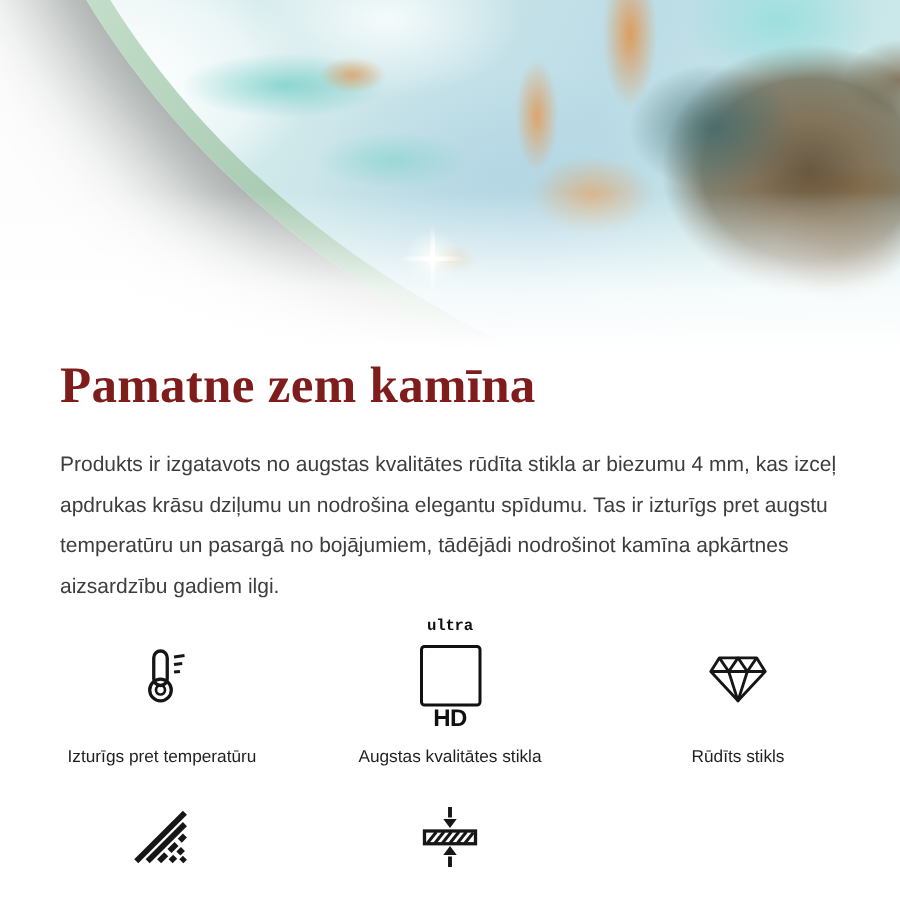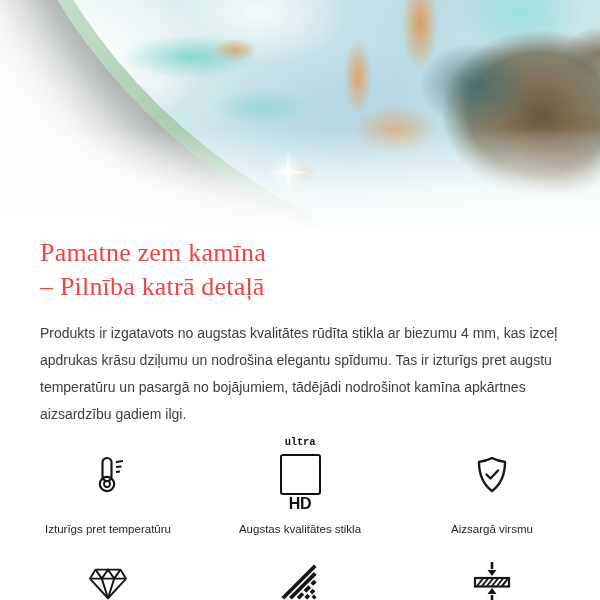--- a/index.html
+++ b/index.html
@@ -47,22 +47,22 @@
   .sparkle::before,.sparkle::after{content:"";position:absolute;background:linear-gradient(to bottom,transparent,#ffffff 45%,#ffffff 55%,transparent);}
   .sparkle::before{left:20.5px;top:0;width:3px;height:44px;}
   .sparkle::after{left:0;top:20.5px;width:44px;height:3px;background:linear-gradient(to right,transparent,#ffffff 45%,#ffffff 55%,transparent);}
   .hero-fade{
     position:absolute;left:0;top:128px;width:600px;height:104px;
     background:linear-gradient(to bottom, rgba(255,255,255,0) 0%, rgba(255,255,255,.82) 62%, #ffffff 100%);
   }
   
   .content{padding:4px 40px 0 40px;}
   .title{
-    margin:0;font-family:"Liberation Serif", serif;font-weight:400;
-    font-size:26px;line-height:1.32;color:#ef4444;letter-spacing:.2px;
+    margin:0;font-family:"Liberation Serif", serif;font-weight:700;
+    font-size:34px;line-height:1.32;color:#7f1d1d;letter-spacing:.2px;
   }
   .lede{
     margin:15px 0 0 0;max-width:528px;font-size:14px;line-height:1.93;color:#3d3d3d;
   }
   
   .features{
     margin-top:24px;padding:0 12px;display:grid;
     grid-template-columns:repeat(3,1fr);row-gap:24px;
   }
   .feature{display:flex;flex-direction:column;align-items:center;}
@@ -83,21 +83,21 @@
   <div class="disc-rim"></div>
   <div class="disc">
     <div class="marble-art"></div>
   </div>
   <div class="sparkle"></div>
   <div class="hero-fade"></div>
 </div>
 
 <div class="content">
   <h1 class="title"><span>Pamatne zem kamīna</span><br>
-    <span>– Pilnība katrā detaļā</span></h1>
+    </h1>
   <p class="lede">Produkts ir izgatavots no augstas kvalitātes rūdīta stikla ar biezumu 4 mm, kas izceļ apdrukas krāsu dziļumu un nodrošina elegantu spīdumu. Tas ir izturīgs pret augstu temperatūru un pasargā no bojājumiem, tādējādi nodrošinot kamīna apkārtnes aizsardzību gadiem ilgi.</p>
 </div>
 
 <div class="features">
 
   <div class="feature">
     <span class="glyph">
       <svg width="44" height="44" viewBox="0 0 44 44" fill="none" stroke="currentColor" stroke-width="2.2">
         <rect x="16.5" y="5" width="9" height="23" rx="4.5"></rect>
         <circle cx="21" cy="31" r="7.2"></circle>
@@ -113,29 +113,20 @@
   <div class="feature">
     <span class="glyph">
       <span class="hd-box">
         <span class="u">ultra</span>
         <span class="h">HD</span>
       </span>
     </span>
     <span class="caption">Augstas kvalitātes stikla</span>
   </div>
 
-  <div class="feature">
-    <span class="glyph">
-      <svg width="44" height="44" viewBox="0 0 44 44" fill="none" stroke="currentColor" stroke-width="2.4" stroke-linecap="round" stroke-linejoin="round">
-        <path d="M22 5 C26.5 7.4 30.8 8.4 35 8.9 C35 19 33 29.6 22 38 C11 29.6 9 19 9 8.9 C13.2 8.4 17.5 7.4 22 5 Z"></path>
-        <path d="M16.5 21.5 L20.5 25.5 L28 17.5"></path>
-      </svg>
-    </span>
-    <span class="caption">Aizsargā virsmu</span>
-  </div>
 
   <div class="feature">
     <span class="glyph">
       <svg width="42" height="42" viewBox="0 0 44 44" fill="none" stroke="currentColor" stroke-width="2" stroke-linejoin="round">
         <path d="M9 9 L35 9 L41 18.5 L22 39 L3 18.5 Z"></path>
         <path d="M3 18.5 L41 18.5"></path>
         <path d="M9 9 L15.5 18.5 L22 9 L28.5 18.5 L35 9"></path>
         <path d="M15.5 18.5 L22 39 L28.5 18.5"></path>
       </svg>
     </span>

